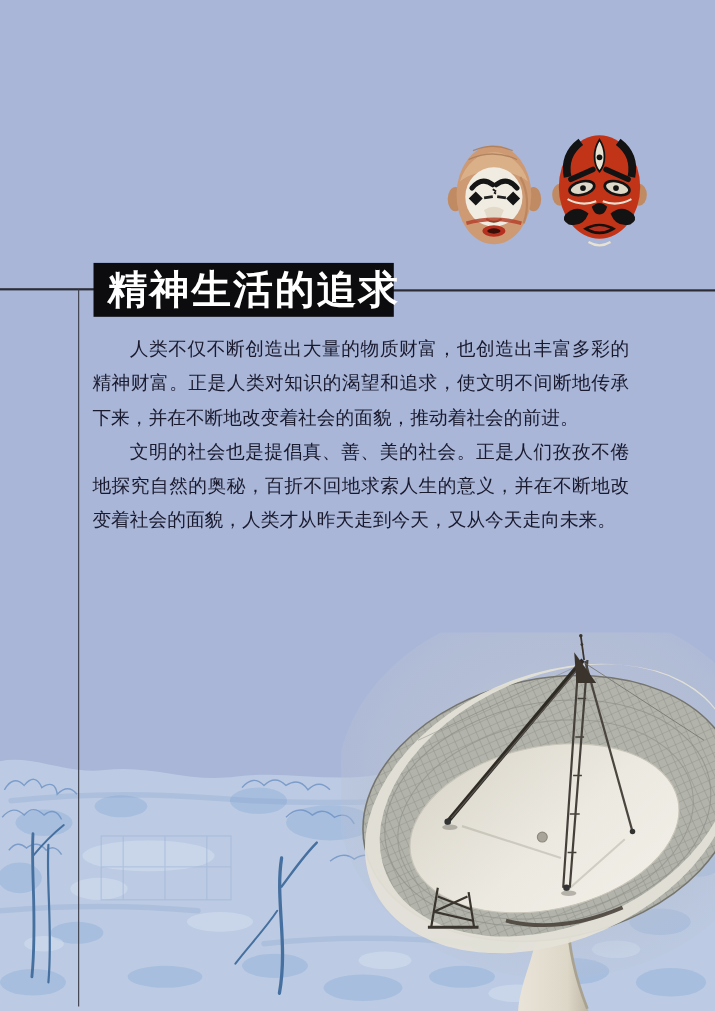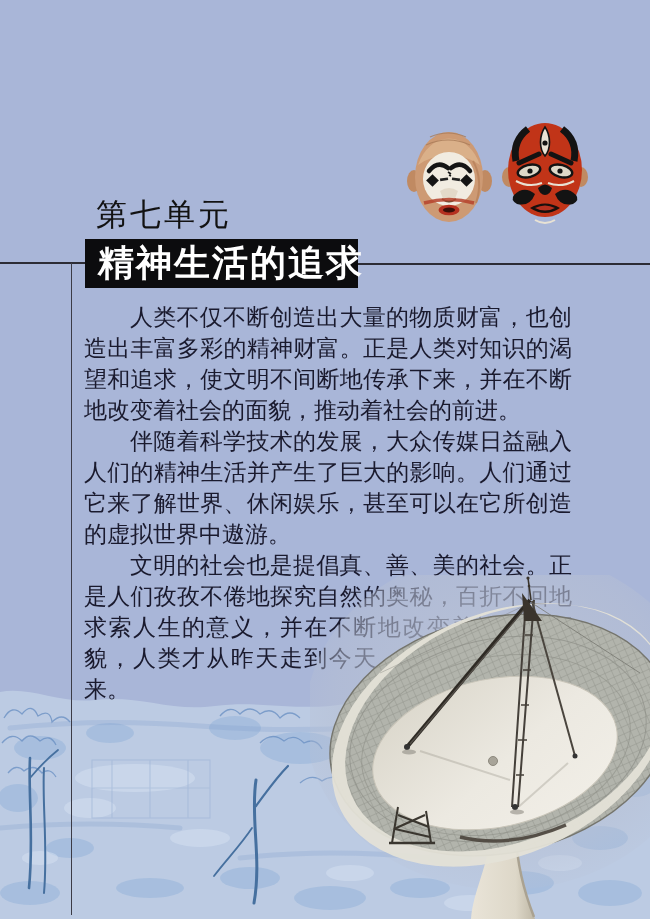--- a/index.html
+++ b/index.html
@@ -25,21 +25,21 @@
     background:#0c0c0e;display:flex;align-items:center;
   }
   .banner-title{
     color:#ffffff;font-size:36px;font-weight:bold;letter-spacing:2px;
     padding-left:13px;white-space:nowrap;
     font-family:"Liberation Serif","DejaVu Serif",serif;
   }
   
   .content{
     position:absolute;left:84px;top:302px;width:488px;
-    font-size:23px;line-height:31px;color:#1a1a2e;text-align:justify;
+    font-size:17px;line-height:31px;color:#1a1a2e;text-align:justify;
   }
   .content p{margin:0;text-indent:2em;}
   
   .masks-img{position:absolute;left:402px;top:115px;width:190px;height:115px;}
   .sketch-band{position:absolute;left:0;top:688px;width:650px;height:231px;}
   .dish-img{position:absolute;left:310px;top:575px;width:340px;height:344px;}
 </style>
 </head>
 <body>
 
@@ -108,29 +108,27 @@
       <path d="M256,92 C250,130 262,170 254,215" stroke-width="3"></path>
       <path d="M256,118 C268,102 276,90 288,78" stroke-width="2.2"></path>
       <path d="M252,140 C240,158 226,172 214,188" stroke-width="1.8"></path>
     </g>
   </svg>
 
   <div class="rule rule-h-left"></div>
   <div class="rule rule-h-right"></div>
   <div class="rule rule-v"></div>
 
-  <div class="unit-label">第七单元</div>
 
   <div class="banner">
     <span class="banner-title">精神生活的追求</span>
   </div>
 
   <div class="content">
     <p>人类不仅不断创造出大量的物质财富，也创造出丰富多彩的精神财富。正是人类对知识的渴望和追求，使文明不间断地传承下来，并在不断地改变着社会的面貌，推动着社会的前进。</p>
-    <p>伴随着科学技术的发展，大众传媒日益融入人们的精神生活并产生了巨大的影响。人们通过它来了解世界、休闲娱乐，甚至可以在它所创造的虚拟世界中遨游。</p>
     <p>文明的社会也是提倡真、善、美的社会。正是人们孜孜不倦地探究自然的奥秘，百折不回地求索人生的意义，并在不断地改变着社会的面貌，人类才从昨天走到今天，又从今天走向未来。</p>
   </div>
 
   <svg class="masks-img" viewBox="0 0 190 115" aria-hidden="true">
 
     <g>
       <ellipse cx="12" cy="66" rx="7" ry="11" fill="#c08a62"></ellipse>
       <ellipse cx="83" cy="66" rx="7" ry="11" fill="#c08a62"></ellipse>
       <ellipse cx="47" cy="62" rx="34" ry="45" fill="#cd9a74"></ellipse>
       <path d="M16,50 A34,45 0 0 1 78,50 A40,26 0 0 0 16,50 Z" fill="#dcb28c" opacity="0.9"></path>

